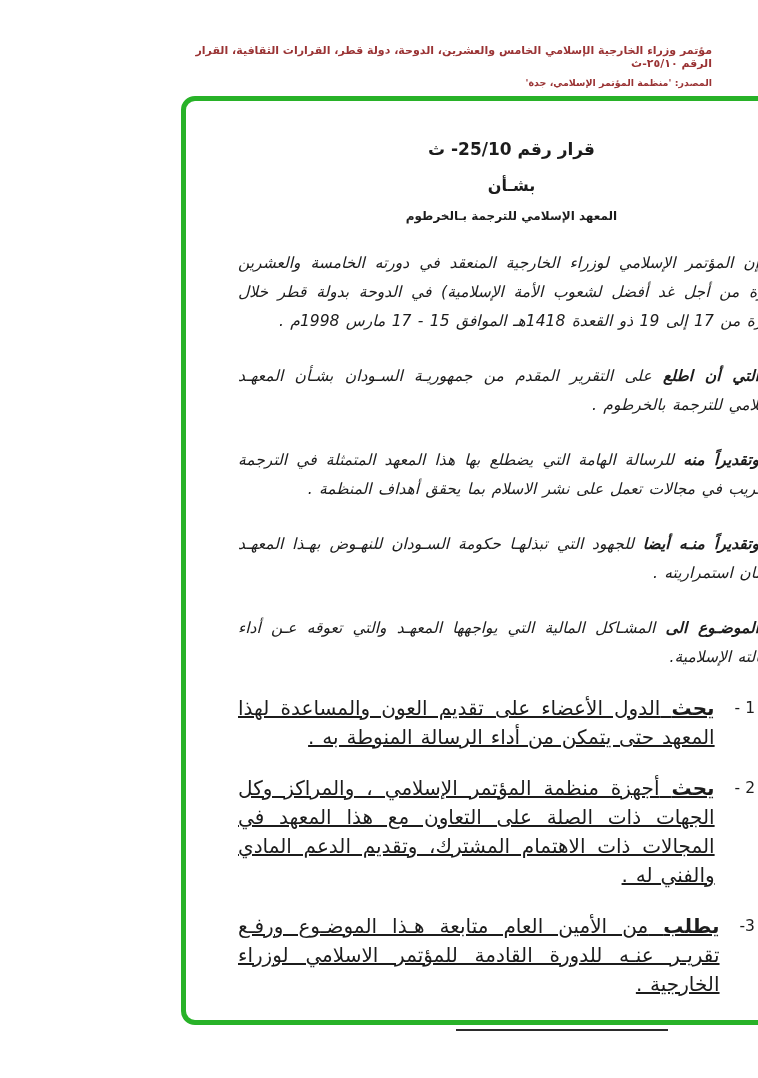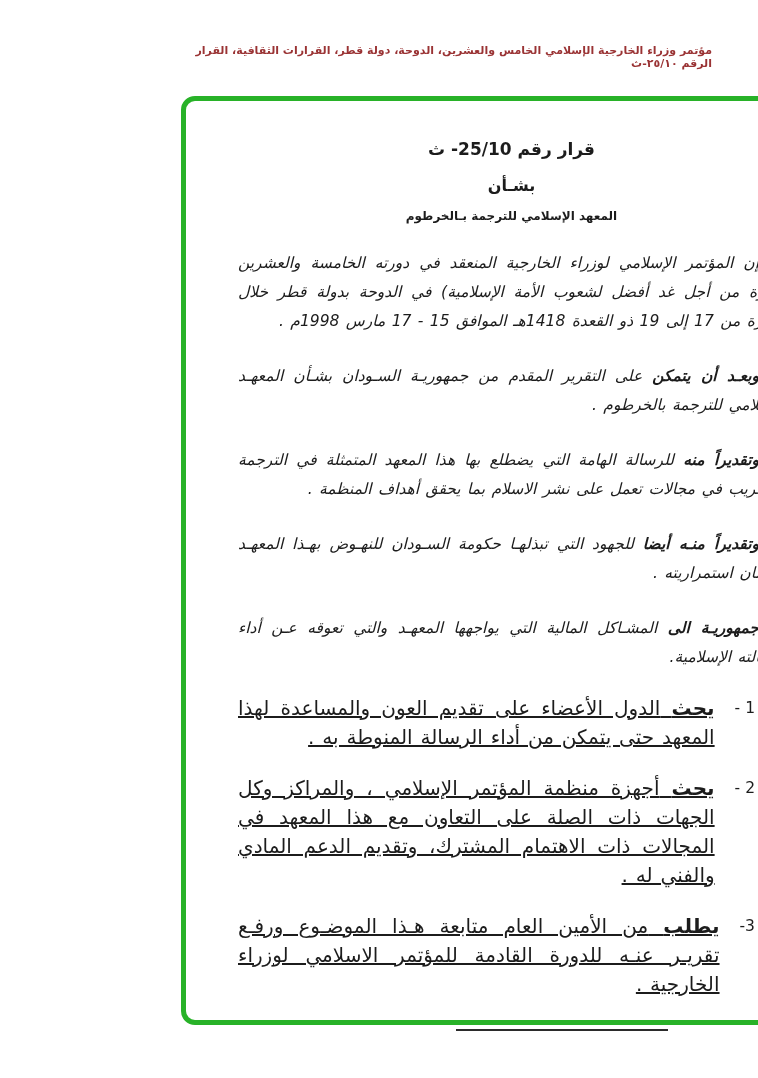--- a/index.html
+++ b/index.html
@@ -38,53 +38,54 @@
 
   .separator { width:212px; border:none; border-top:2px solid #2b2b2b; margin:30px 117px 0 auto; }
 </style>
 </head>
 <body>
 
 <div class="page">
 
   <div class="header">
     <div class="header-line1">مؤتمر وزراء الخارجية الإسلامي الخامس والعشرين، الدوحة، دولة قطر، القرارات الثقافية، القرار الرقم ٢٥/١٠-ث</div>
+    <div class="header-line2">المصدر:  'منظمة المؤتمر الإسلامي، جدة'</div>
   </div>
 
   <div class="frame">
     <div class="content">
 
       <div class="titles">
         <div class="title-number">قرار رقم 25/10- ث</div>
         <div class="title-regarding">بشـأن</div>
         <div class="title-subject">المعهد الإسلامي للترجمة بـالخرطوم</div>
       </div>
 
       <p class="para">
         <strong class="lead"></strong>
         <span>إن المؤتمر الإسلامي لوزراء الخارجية المنعقد في دورته الخامسة والعشرين (دورة من أجل غد أفضل لشعوب الأمة الإسلامية) في الدوحة بدولة قطر خلال الفترة من 17 إلى 19 ذو القعدة 1418هـ الموافق 15 - 17 مارس 1998م .</span>
       </p>
 
       <p class="para">
-        <strong class="lead">وبعـد أن يتمكن</strong>
+        <strong class="lead">التي أن اطلع</strong>
         <span>على التقرير المقدم من جمهوريـة السـودان بشـأن المعهـد الإسلامي للترجمة بالخرطوم .</span>
       </p>
 
       <p class="para">
         <strong class="lead">وتقديراً منه</strong>
         <span>للرسالة الهامة التي يضطلع بها هذا المعهد المتمثلة في الترجمة والتعريب في مجالات تعمل على نشر الاسلام بما يحقق أهداف المنظمة .</span>
       </p>
 
       <p class="para">
         <strong class="lead">وتقديراً منـه أيضا</strong>
         <span>للجهود التي تبذلهـا حكومة السـودان للنهـوض بهـذا المعهـد وضمان استمراريته .</span>
       </p>
 
       <p class="para">
-        <strong class="lead">جمهوريـة الى</strong>
+        <strong class="lead">الموضـوع الى</strong>
         <span>المشـاكل المالية التي يواجهها المعهـد والتي تعوقه عـن أداء رسـالته الإسلامية.</span>
       </p>
 
       <div class="items">
 
         <div class="item">
           <span class="item-marker">- 1</span>
           <span class="item-text">
             <strong class="lead">يحث</strong>
             <span>الدول الأعضاء على تقديم العون والمساعدة لهذا المعهد حتى يتمكن من أداء الرسالة المنوطة به .</span>

